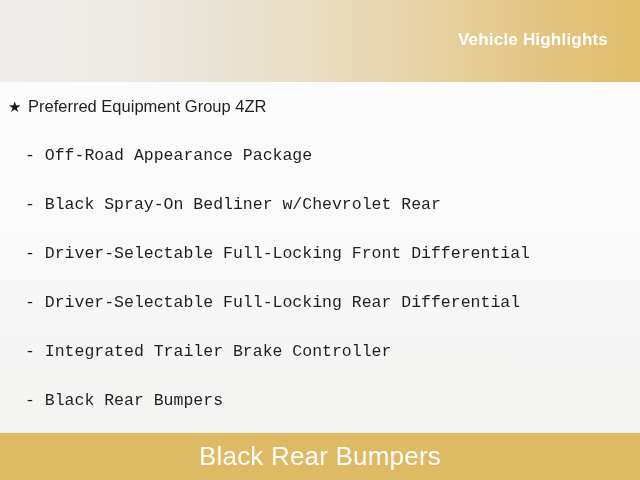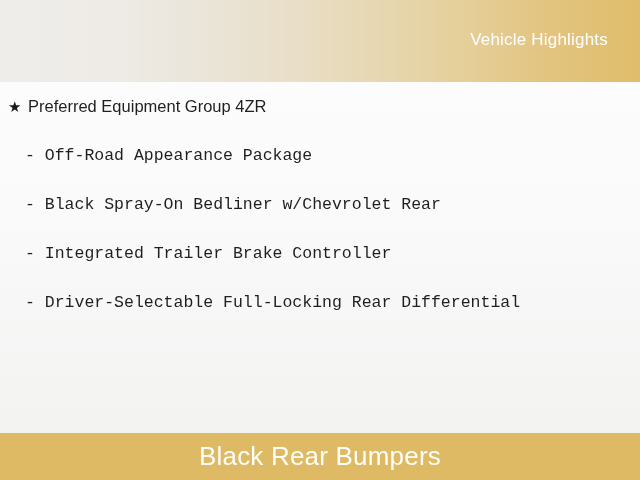--- a/index.html
+++ b/index.html
@@ -40,21 +40,21 @@
         #e0bd6b 100%);
     box-sizing: border-box;
   }
 
   #header-title {
     position: absolute;
     right: 32px;
     top: 29px;
     color: #ffffff;
     font-size: 17px;
-    font-weight: normal;
+    font-weight: bold;
     letter-spacing: 0.2px;
     white-space: nowrap;
     line-height: 22px;
   }
 
   
   #highlights-list {
     position: absolute;
     left: 0;
     top: 82px;
@@ -132,29 +132,35 @@
     </li>
 
     <li class="highlight-row sub">
       <span class="highlight-text">- Off-Road Appearance Package</span>
     </li>
 
     <li class="highlight-row sub">
       <span class="highlight-text">- Black Spray-On Bedliner w/Chevrolet Rear</span>
     </li>
 
+    <li class="highlight-row sub">
+      <span class="highlight-text">- Driver-Selectable Full-Locking Front Differential</span>
+    </li>
+
+    <li class="highlight-row sub">
+      <span class="highlight-text">- Driver-Selectable Full-Locking Rear Differential</span>
+    </li>
 
     <li class="highlight-row sub">
       <span class="highlight-text">- Integrated Trailer Brake Controller</span>
     </li>
 
     <li class="highlight-row sub">
-      <span class="highlight-text">- Driver-Selectable Full-Locking Rear Differential</span>
+      <span class="highlight-text">- Black Rear Bumpers</span>
     </li>
-
 
   </ul>
 
   <div id="caption-bar">
     <span id="caption-text">Black Rear Bumpers</span>
   </div>
 
 </div>
 
 </body></html>

